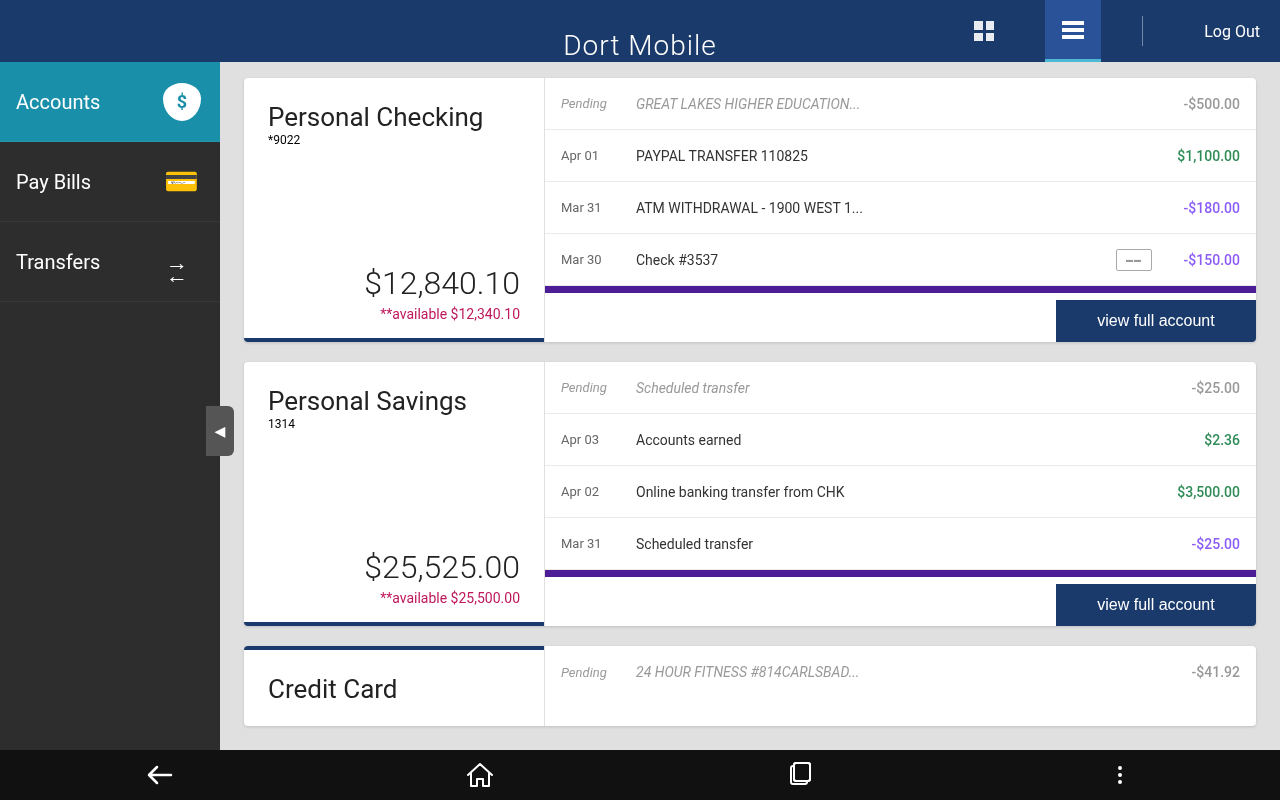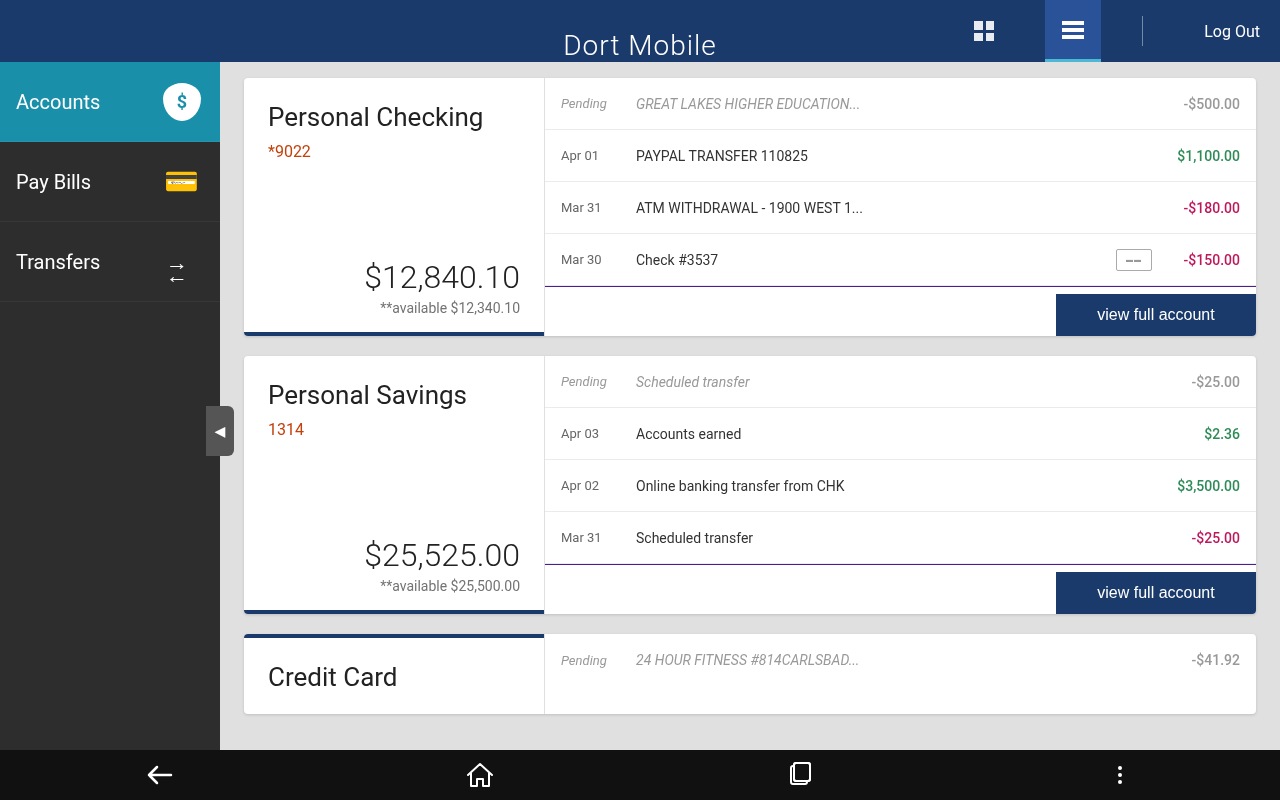--- a/index.html
+++ b/index.html
@@ -223,34 +223,34 @@
       flex-direction: column;
       justify-content: space-between;
     }
     .account-name {
       font-size: 26px;
       font-weight: 400;
       color: #222;
       line-height: 1.2;
     }
     .account-number {
-      font-size: 16px;
-      color: #c2410c;
-      margin-top: 9px;
+      font-size: 12px;
+      color: #000000;
+      margin-top: 0;
     }
     .account-balance {
       font-size: 32px;
       font-weight: 300;
       color: #222;
       text-align: right;
       margin-top: 4px;
     }
     .account-available {
       font-size: 14px;
-      color: #737373;
+      color: #be185d;
       text-align: right;
       margin-top: 4px;
     }
 
     
     .account-right {
       flex: 1;
       border-left: 1px solid #e0e0e0;
       position: relative;
     }
@@ -303,42 +303,42 @@
       color: #999;
       letter-spacing: 1px;
     }
     .tx-amount {
       font-size: 14px;
       font-weight: 500;
       flex-shrink: 0;
       min-width: 80px;
       text-align: right;
     }
-    .tx-amount.negative { color: #be185d; }
+    .tx-amount.negative { color: #8b5cf6; }
     .tx-amount.positive { color: #2e8b57; }
     .tx-amount.pending-neg { color: #999; }
 
     .view-full-btn {
       display: block;
       background: #1a3a6b;
       color: white;
       text-align: center;
       padding: 12px 20px;
       font-size: 16px;
       cursor: pointer;
       margin: 0;
       border: none;
       width: 200px;
       float: right;
       margin-top: -1px;
     }
     .view-full-row {
       padding: 8px 0;
       text-align: right;
-      border-top: 1px solid #4c1d95;
+      border-top: 7px solid #4c1d95;
     }
 
     
     .android-bar {
       height: 50px;
       background: #111;
       display: flex;
       align-items: center;
       justify-content: space-around;
       position: fixed;

